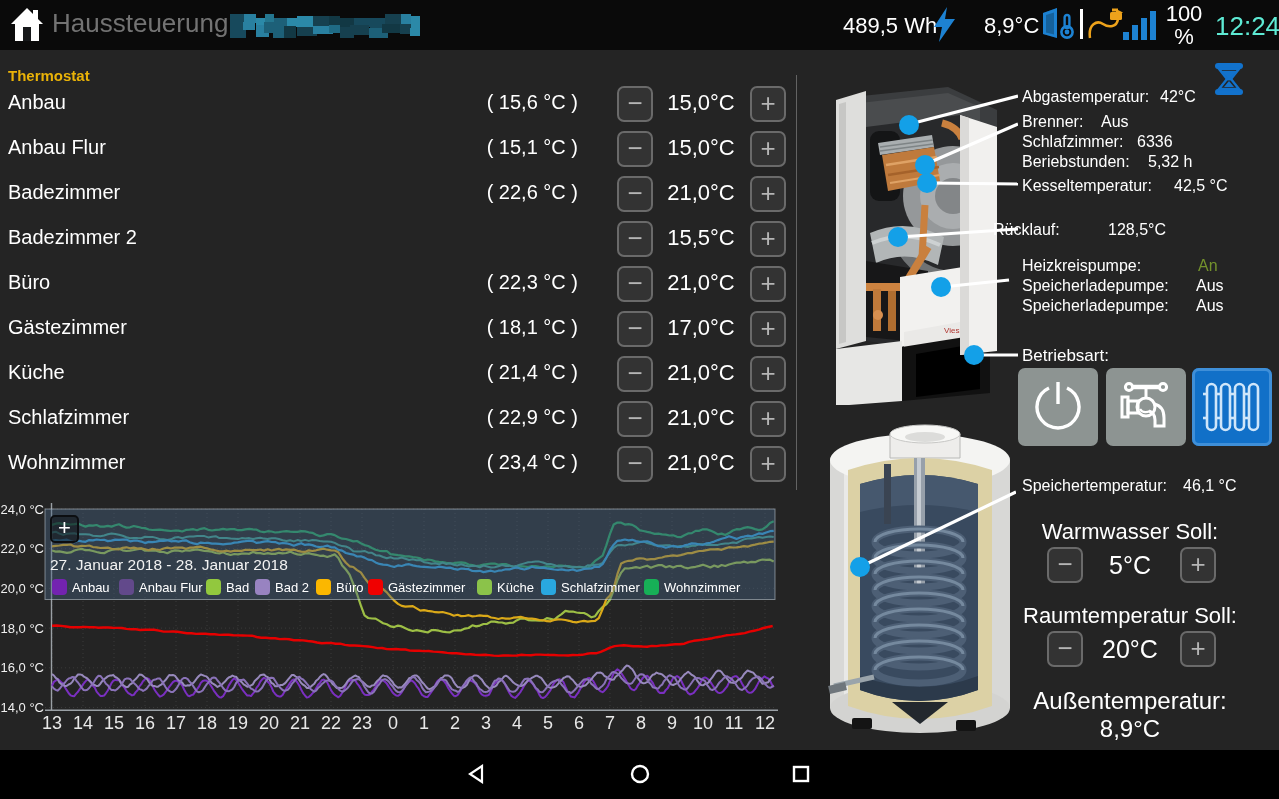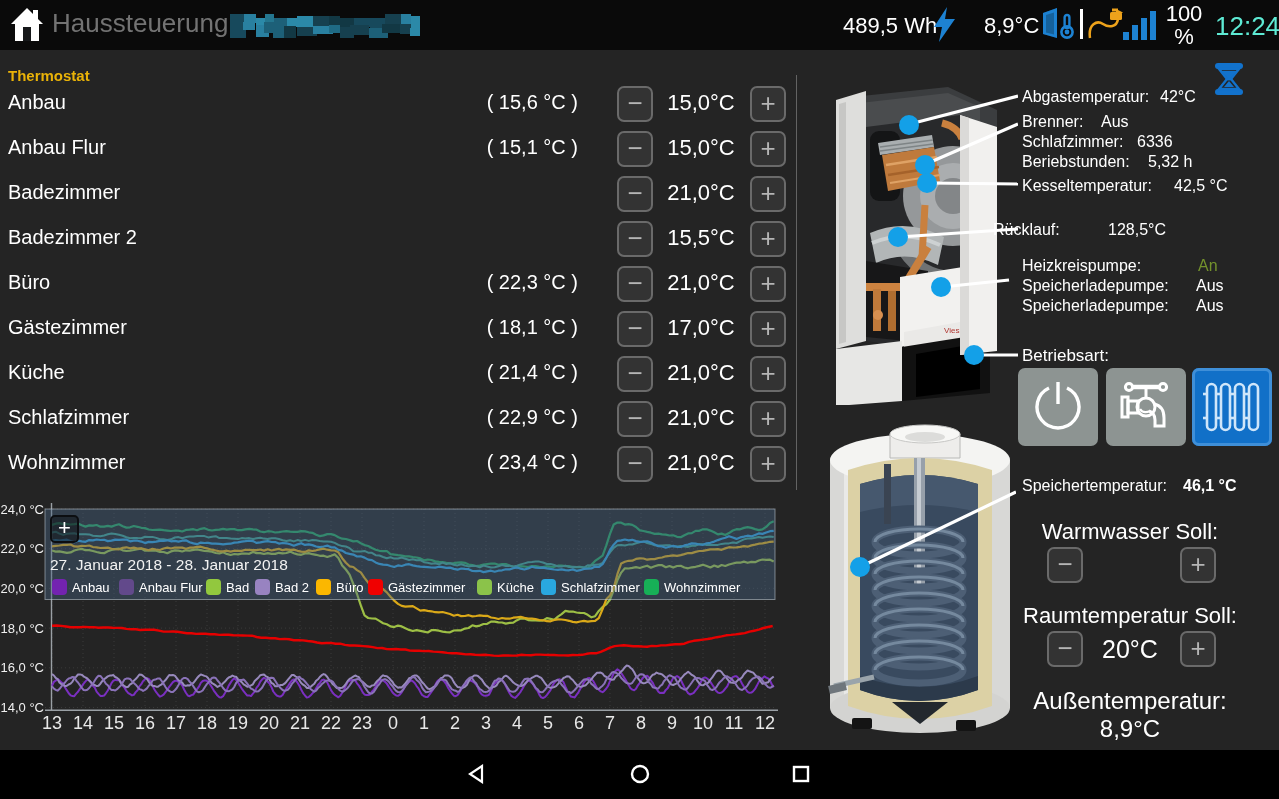--- a/index.html
+++ b/index.html
@@ -91,20 +91,21 @@
 <div class="rcur" style="top:91px;">( 15,6 °C )</div>
 <div class="btn" style="left:617px;top:86px;">−</div>
 <div class="rset" style="top:90px;">15,0°C</div>
 <div class="btn" style="left:750px;top:86px;">+</div>
 <div class="rname" style="top:136px;">Anbau Flur</div>
 <div class="rcur" style="top:136px;">( 15,1 °C )</div>
 <div class="btn" style="left:617px;top:131px;">−</div>
 <div class="rset" style="top:135px;">15,0°C</div>
 <div class="btn" style="left:750px;top:131px;">+</div>
 <div class="rname" style="top:181px;">Badezimmer</div>
+<div class="rcur" style="top:181px;">( 22,6 °C )</div>
 <div class="btn" style="left:617px;top:176px;">−</div>
 <div class="rset" style="top:180px;">21,0°C</div>
 <div class="btn" style="left:750px;top:176px;">+</div>
 <div class="rname" style="top:226px;">Badezimmer 2</div>
 <div class="btn" style="left:617px;top:221px;">−</div>
 <div class="rset" style="top:225px;">15,5°C</div>
 <div class="btn" style="left:750px;top:221px;">+</div>
 <div class="rname" style="top:271px;">Büro</div>
 <div class="rcur" style="top:271px;">( 22,3 °C )</div>
 <div class="btn" style="left:617px;top:266px;">−</div>
@@ -386,29 +387,30 @@
 <polygon points="64,278 120,278 92,300" fill="#23282e"></polygon>
 <rect x="24" y="294" width="20" height="11" rx="2" fill="#141414"></rect>
 <rect x="128" y="296" width="20" height="11" rx="2" fill="#141414"></rect>
 <path d="M6 262 l40 -9" stroke="#9aa4ab" stroke-width="5"></path>
 <path d="M1 266 l17 -4" stroke="#6f767c" stroke-width="8"></path>
 <line x1="32" y1="143" x2="188" y2="68" stroke="#fff" stroke-width="3.2"></line>
 <circle cx="32" cy="143" r="10" fill="#13a0e8"></circle>
 </svg>
 <div class="ctr" style="top:519px;font-size:22px;">Warmwasser Soll:</div>
 <div class="btn" style="left:1047px;top:547px;">−</div>
+<div class="ctr" style="top:551px;font-size:25px;">5°C</div>
 <div class="btn" style="left:1180px;top:547px;">+</div>
 <div class="ctr" style="top:603px;font-size:22px;">Raumtemperatur Soll:</div>
 <div class="btn" style="left:1047px;top:631px;">−</div>
 <div class="ctr" style="top:635px;font-size:25px;">20°C</div>
 <div class="btn" style="left:1180px;top:631px;">+</div>
 <div class="ctr" style="top:687px;font-size:24px;">Außentemperatur:</div>
 <div class="ctr" style="top:715px;font-size:24px;">8,9°C</div>
 <div class="lab" style="left:1022px;top:477px;">Speichertemperatur:</div>
-<div class="lab" style="left:1183px;top:477px;font-weight:bold;">46,1 °C</div>
+<div class="lab" style="left:1183px;top:477px;">46,1 °C</div>
 <div class="lab" style="left:1022px;top:346px;font-size:17px;">Betriebsart:</div>
 <div class="navbar">
 <svg width="16" height="20" viewBox="0 0 16 20" style="position:absolute;left:468px;top:14px;">
 <polygon points="14,2 14,18 2,10" fill="none" stroke="#fff" stroke-width="2.2"></polygon>
 </svg>
 <svg width="20" height="20" viewBox="0 0 20 20" style="position:absolute;left:630px;top:14px;">
 <circle cx="10" cy="10" r="8" fill="none" stroke="#fff" stroke-width="2.4"></circle>
 </svg>
 <svg width="18" height="18" viewBox="0 0 18 18" style="position:absolute;left:792px;top:15px;">
 <rect x="2" y="2" width="14" height="14" fill="none" stroke="#fff" stroke-width="2.4"></rect>

